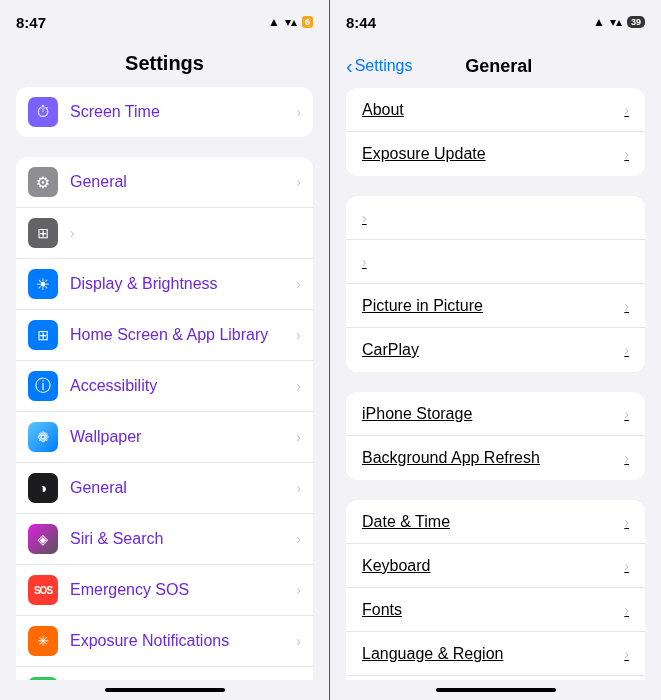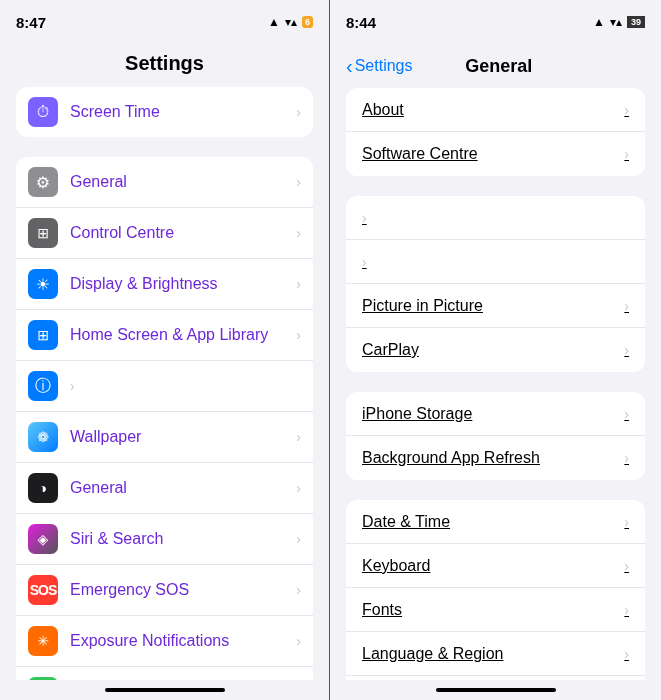--- a/index.html
+++ b/index.html
@@ -218,21 +218,20 @@
         </div>
         <span class="settings-label">General</span>
         <span class="chevron">›</span>
 
       </div>
 
       <div class="settings-item">
         <div class="settings-icon" style="background:#636366;">
           <span style="color:#fff;font-size:14px;">⊞</span>
         </div>
-        <span class="settings-label">Control Centre</span>
         <span class="chevron">›</span>
       </div>
 
       <div class="settings-item">
         <div class="settings-icon" style="background:#007aff;">
           <span style="color:#fff;font-size:16px;">☀</span>
         </div>
         <span class="settings-label">Display &amp; Brightness</span>
         <span class="chevron">›</span>
       </div>
@@ -242,20 +241,21 @@
           <span style="color:#fff;font-size:14px;">⊞</span>
         </div>
         <span class="settings-label">Home Screen &amp; App Library</span>
         <span class="chevron">›</span>
       </div>
 
       <div class="settings-item">
         <div class="settings-icon" style="background:#007aff;">
           <span style="color:#fff;font-size:16px;">ⓘ</span>
         </div>
+        <span class="settings-label">Accessibility</span>
         <span class="chevron">›</span>
       </div>
 
       <div class="settings-item">
         <div class="settings-icon" style="background:linear-gradient(135deg,#5ac8fa,#007aff);">
           <span style="color:#fff;font-size:14px;">❁</span>
         </div>
         <span class="settings-label">Wallpaper</span>
         <span class="chevron">›</span>
       </div>
@@ -271,21 +271,21 @@
       <div class="settings-item">
         <div class="settings-icon" style="background:linear-gradient(135deg,#e020e0,#555);">
           <span style="color:#fff;font-size:14px;">◈</span>
         </div>
         <span class="settings-label">Siri &amp; Search</span>
         <span class="chevron">›</span>
       </div>
 
       <div class="settings-item">
         <div class="settings-icon" style="background:#ff3b30;">
-          <span style="color:#fff;font-size:14px;font-weight:900;letter-spacing:-1px;">SOS</span>
+          <span style="color:#fff;font-size:10px;font-weight:900;letter-spacing:-1px;">SOS</span>
         </div>
         <span class="settings-label">Emergency SOS</span>
         <span class="chevron">›</span>
       </div>
 
       <div class="settings-item">
         <div class="settings-icon" style="background:#ff6b00;">
           <span style="color:#fff;font-size:14px;">✳</span>
         </div>
         <span class="settings-label">Exposure Notifications</span>
@@ -307,41 +307,41 @@
     <div class="home-bar"></div>
   </div>
 </div>
 
 <div class="phone-right">
   <div class="status-bar">
     <span class="status-time">8:44</span>
     <div class="status-icons">
       <span>▲</span>
       <span>▾▴</span>
-      <span style="background:#333;color:#fff;font-size:9px;font-weight:700;padding:1px 4px;border-radius:0;">39</span>
+      <span style="background:#333;color:#fff;font-size:9px;font-weight:700;padding:1px 4px;border-radius:5px;">39</span>
     </div>
   </div>
 
   <div class="nav-bar">
     <div class="nav-back">
       <span class="nav-back-chevron">‹</span>
       <span>Settings</span>
     </div>
     <div class="nav-screen-title">General</div>
   </div>
 
   <div class="scroll-area">
 
     <div class="general-group">
       <div class="general-item">
         <span class="general-label">About</span>
         <span class="chevron">›</span>
       </div>
       <div class="general-item" style="position:relative;">
-        <span class="general-label">Software Centre</span>
+        <span class="general-label">Exposure Update</span>
         <span class="chevron">›</span>
 
       </div>
     </div>
 
     <div class="general-group">
       <div class="general-item">
         <span class="chevron">›</span>
       </div>
       <div class="general-item">

